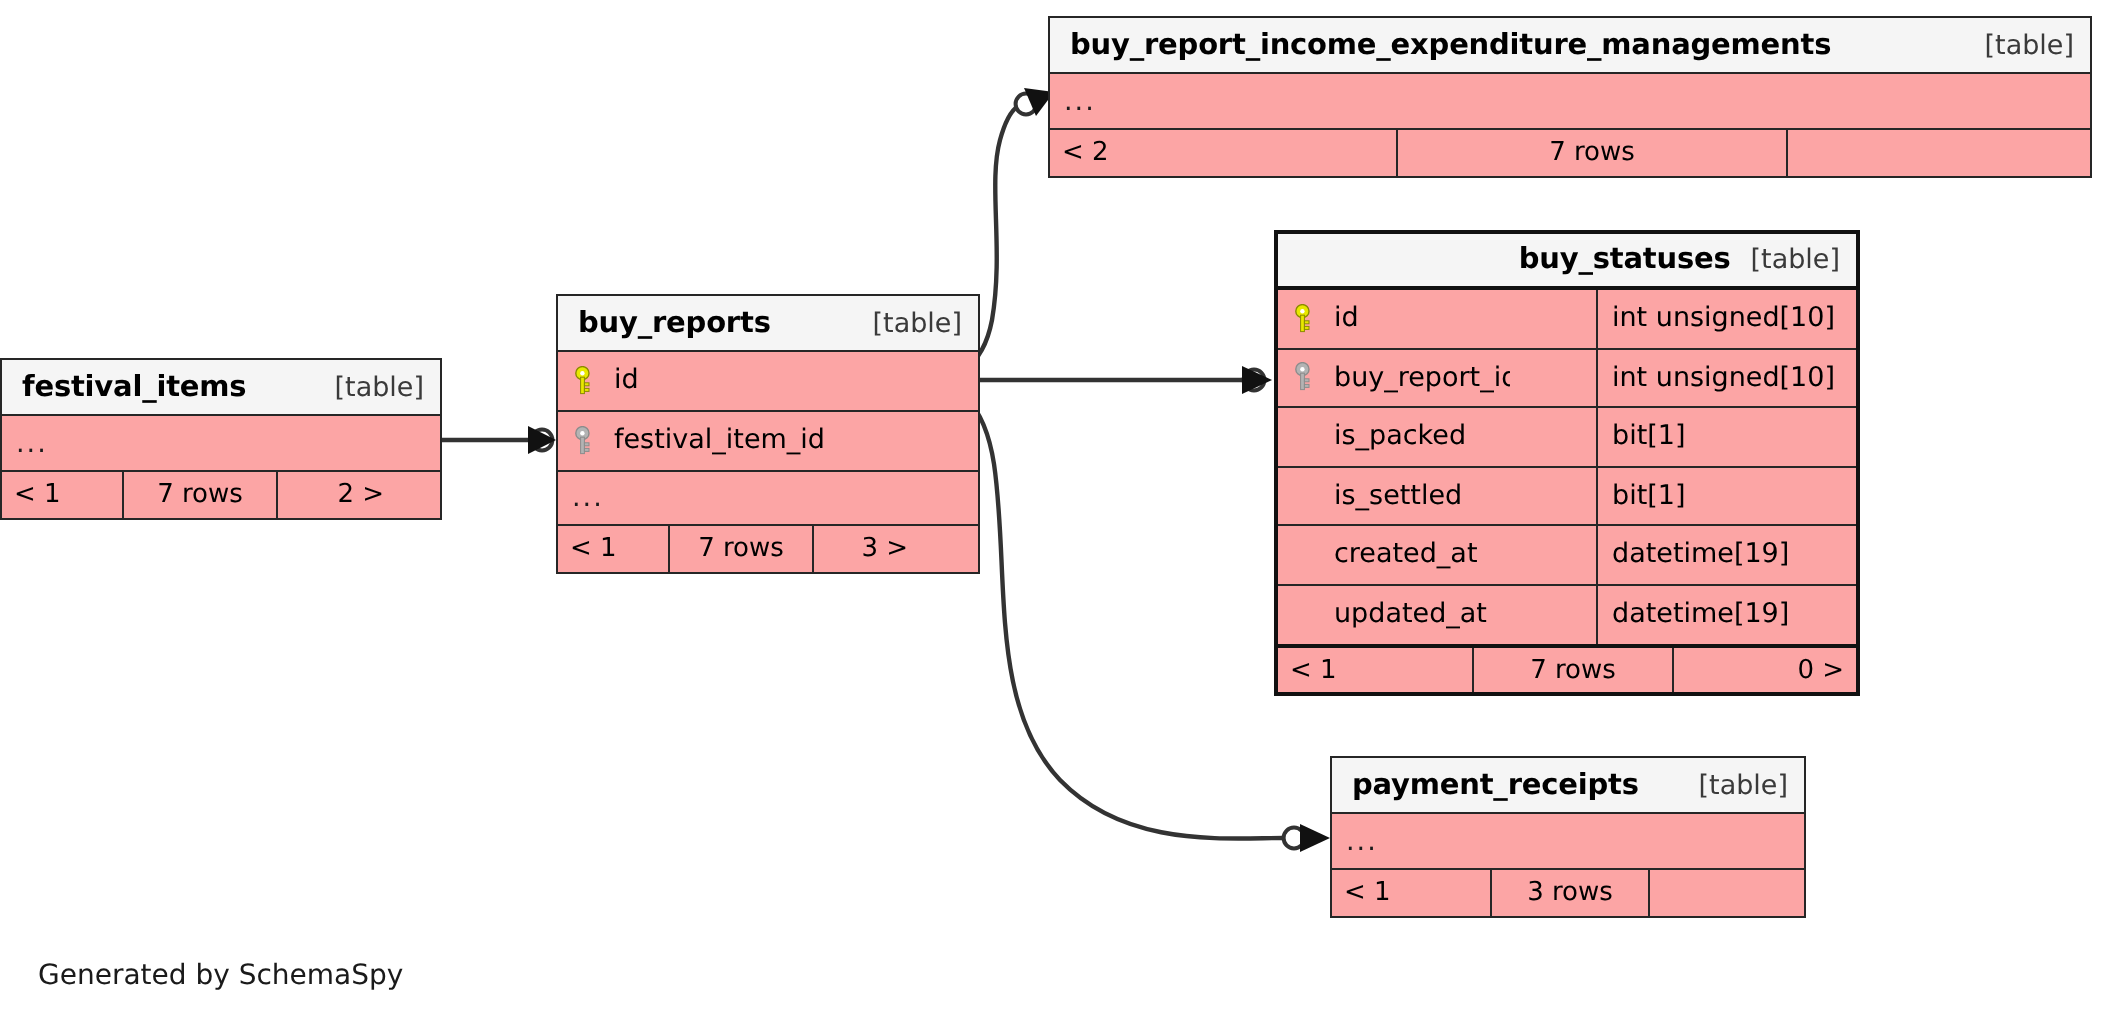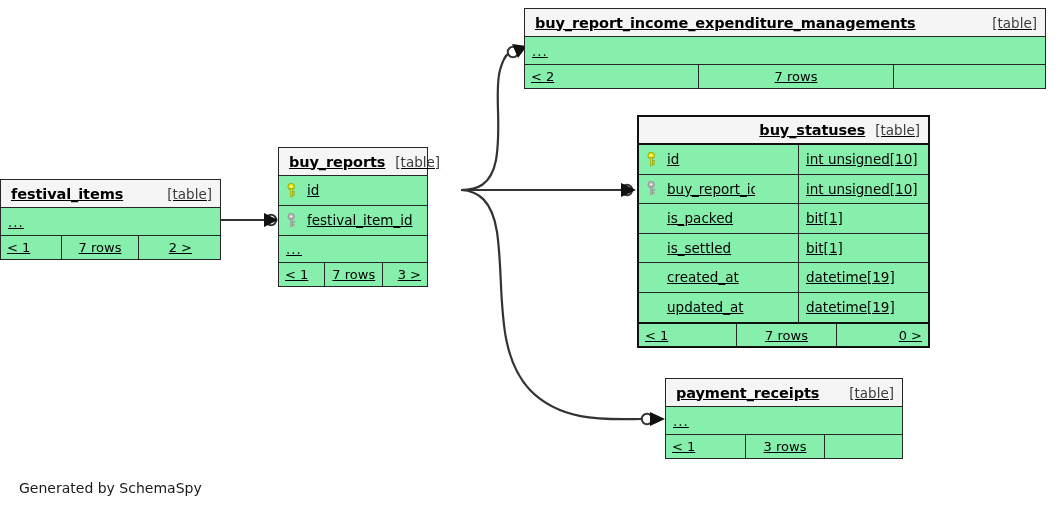--- a/index.html
+++ b/index.html
@@ -28,24 +28,23 @@
     top: 0;
     width: 1061px;
     height: 511px;
     pointer-events: none;
   }
 
   
   .table-box {
     position: absolute;
     box-sizing: border-box;
-    background: #86efac;
+    background: #fca5a5;
     border: 1px solid #262626;
     border-collapse: collapse;
-    text-decoration: underline;
   }
   .table-box.focal {
     border: 2px solid #111111;
   }
   .tbl-header {
     box-sizing: border-box;
     background: #f5f5f5;
     border-bottom: 1px solid #262626;
     height: 28px;
     display: flex;
@@ -273,21 +272,21 @@
       </div>
 
     </div>
     <div class="tbl-footer">
       <div class="foot-cell foot-left" style="width:97px;">&lt; 1</div>
       <div class="foot-cell foot-center" style="width:101px;">7 rows</div>
       <div class="foot-cell foot-right" style="width:91px;">0 &gt;</div>
     </div>
   </div>
 
-  <div class="table-box" id="tbl-buy-reports" style="left:278px; top:147px; width:150px;">
+  <div class="table-box" id="tbl-buy-reports" style="left:278px; top:147px; width:212px;">
     <div class="tbl-header">
       <span class="tbl-name">buy_reports</span>
       <span class="tbl-tag">[table]</span>
     </div>
     <div class="tbl-rows">
 
       <div class="col-row">
         <div class="col-name">
           <span class="key-icon">
             <svg width="13" height="15" viewBox="0 0 13 15">

